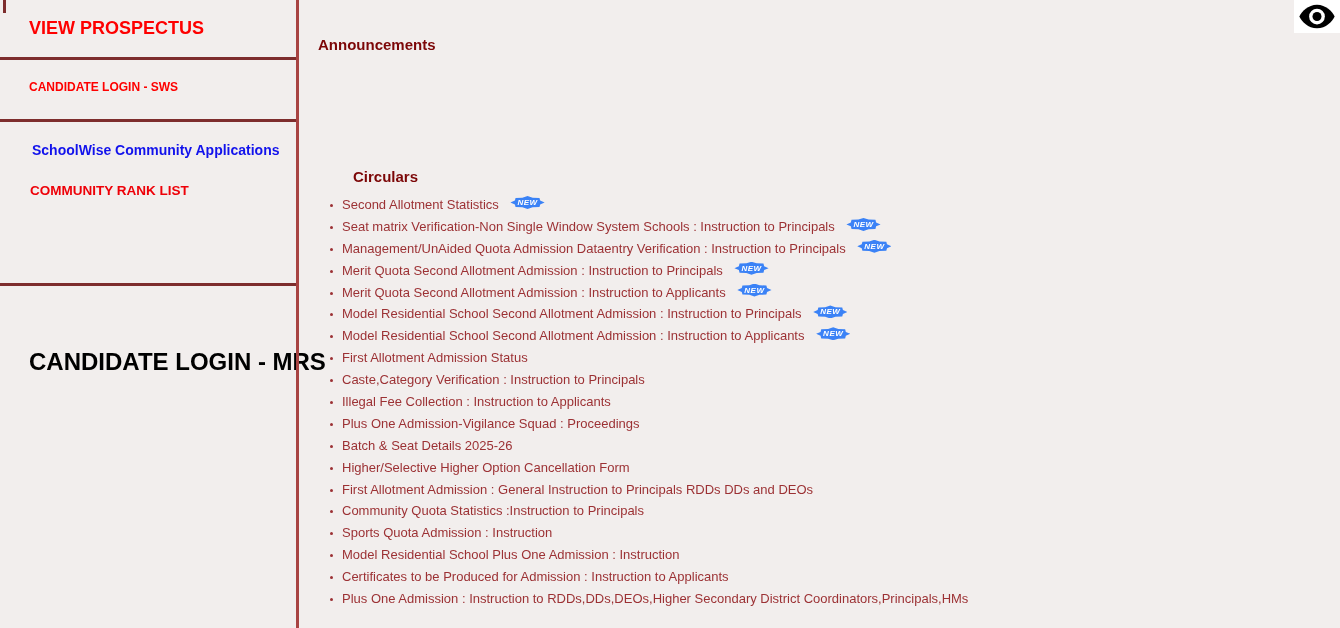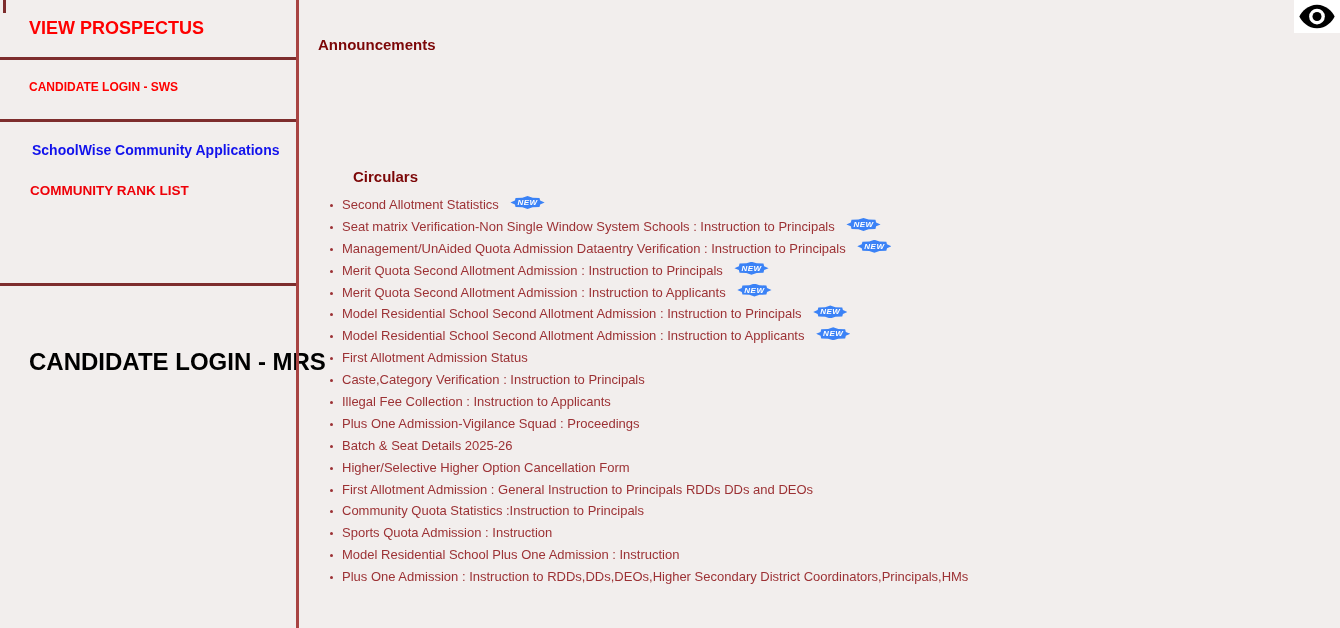--- a/index.html
+++ b/index.html
@@ -168,20 +168,24 @@
     <li>
       <span class="circ-text">Sports Quota Admission : Instruction</span>
       
     </li>
 
     <li>
       <span class="circ-text">Model Residential School Plus One Admission : Instruction</span>
       
     </li>
 
+    <li>
+      <span class="circ-text">Certificates to be Produced for Admission : Instruction to Applicants</span>
+      
+    </li>
 
     <li>
       <span class="circ-text">Plus One Admission : Instruction to RDDs,DDs,DEOs,Higher Secondary District Coordinators,Principals,HMs</span>
       
     </li>
   </ul>
 
 </main>
 
 <div class="eye-box">

